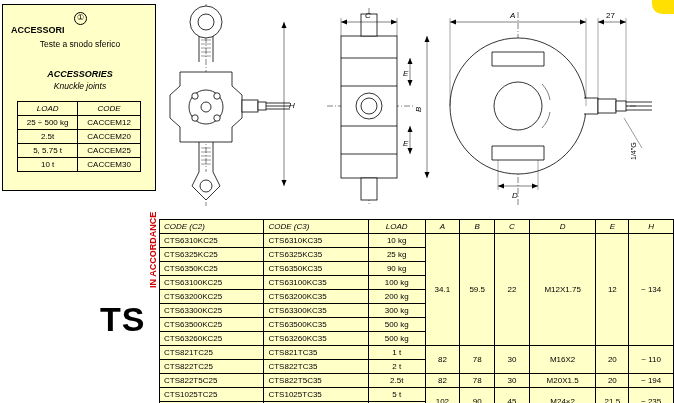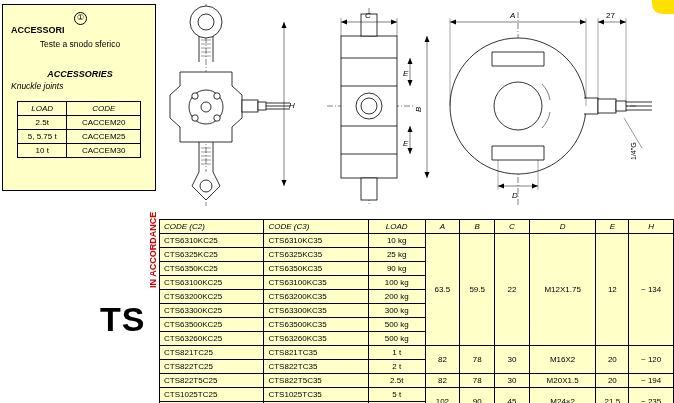--- a/index.html
+++ b/index.html
@@ -20,21 +20,21 @@
     border:1px solid #000;
     background:#ffffc8;
   }
   #acc-circ{
     left:71px;top:7px;width:11px;height:11px;border:1px solid #000;
     border-radius:50%;text-align:center;line-height:10px;font-size:8px;
   }
   #acc-t1{left:8px;top:20px;width:138px;font-weight:bold;font-size:9px;}
   #acc-t2{left:8px;top:34px;width:138px;text-align:center;font-size:8.5px;}
   #acc-t3{left:8px;top:64px;width:138px;text-align:center;font-style:italic;font-weight:bold;font-size:9px;}
-  #acc-t4{left:8px;top:76px;width:138px;text-align:left;font-style:italic;font-size:8.5px;}
+  #acc-t4{left:8px;top:76px;width:138px;text-align:center;font-style:italic;font-size:8.5px;}
 
   table.acc{
     position:absolute;left:14px;top:96px;width:124px;
     border-collapse:collapse;background:#ffffc8;
   }
   table.acc td,table.acc th{
     border:1px solid #000;
     font-size:8px;
     height:13px;
     text-align:center;
@@ -97,20 +97,24 @@
   <div class="abs" id="acc-t4">Knuckle joints</div>
 
   <table class="acc">
     <thead>
       <tr>
         <th>LOAD</th>
         <th>CODE</th>
       </tr>
     </thead>
     <tbody>
+      <tr>
+        <td>25 ÷ 500 kg</td>
+        <td>CACCEM12</td>
+      </tr>
       <tr>
         <td>2.5t</td>
         <td>CACCEM20</td>
       </tr>
       <tr>
         <td>5, 5.75 t</td>
         <td>CACCEM25</td>
       </tr>
       <tr>
         <td>10 t</td>
@@ -278,21 +282,21 @@
       <th class="col-e">E</th>
       <th class="col-h">H</th>
     </tr>
   </thead>
   <tbody>
 
     <tr>
       <td class="col-code">CTS6310KC25</td>
       <td class="col-code">CTS6310KC35</td>
       <td class="col-load">10 kg</td>
-      <td class="col-ab" rowspan="8">63.5</td>
+      <td class="col-ab" rowspan="8">34.1</td>
       <td class="col-ab" rowspan="8">59.5</td>
       <td class="col-ab" rowspan="8">22</td>
       <td class="col-d" rowspan="8">M12X1.75</td>
       <td class="col-e" rowspan="8">12</td>
       <td class="col-h" rowspan="8">~ 134</td>
     </tr>
     <tr>
       <td class="col-code">CTS6325KC25</td>
       <td class="col-code">CTS6325KC35</td>
       <td class="col-load">25 kg</td>
@@ -330,21 +334,21 @@
 
     <tr>
       <td class="col-code">CTS821TC25</td>
       <td class="col-code">CTS821TC35</td>
       <td class="col-load">1 t</td>
       <td class="col-ab" rowspan="2">82</td>
       <td class="col-ab" rowspan="2">78</td>
       <td class="col-ab" rowspan="2">30</td>
       <td class="col-d" rowspan="2">M16X2</td>
       <td class="col-e" rowspan="2">20</td>
-      <td class="col-h" rowspan="2">~ 120</td>
+      <td class="col-h" rowspan="2">~ 110</td>
     </tr>
     <tr>
       <td class="col-code">CTS822TC25</td>
       <td class="col-code">CTS822TC35</td>
       <td class="col-load">2 t</td>
     </tr>
 
     <tr>
       <td class="col-code">CTS822T5C25</td>
       <td class="col-code">CTS822T5C35</td>

